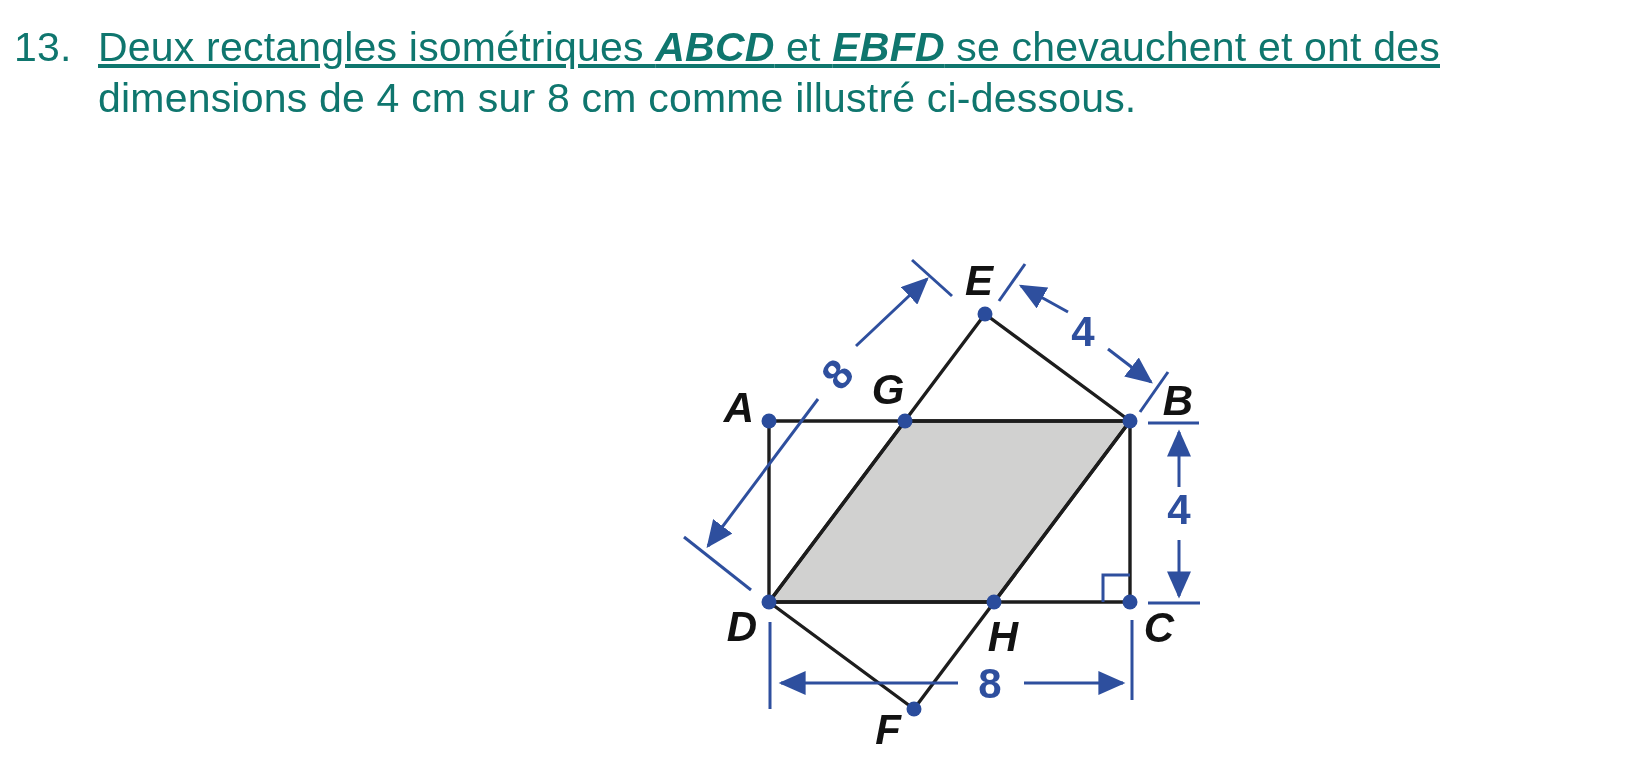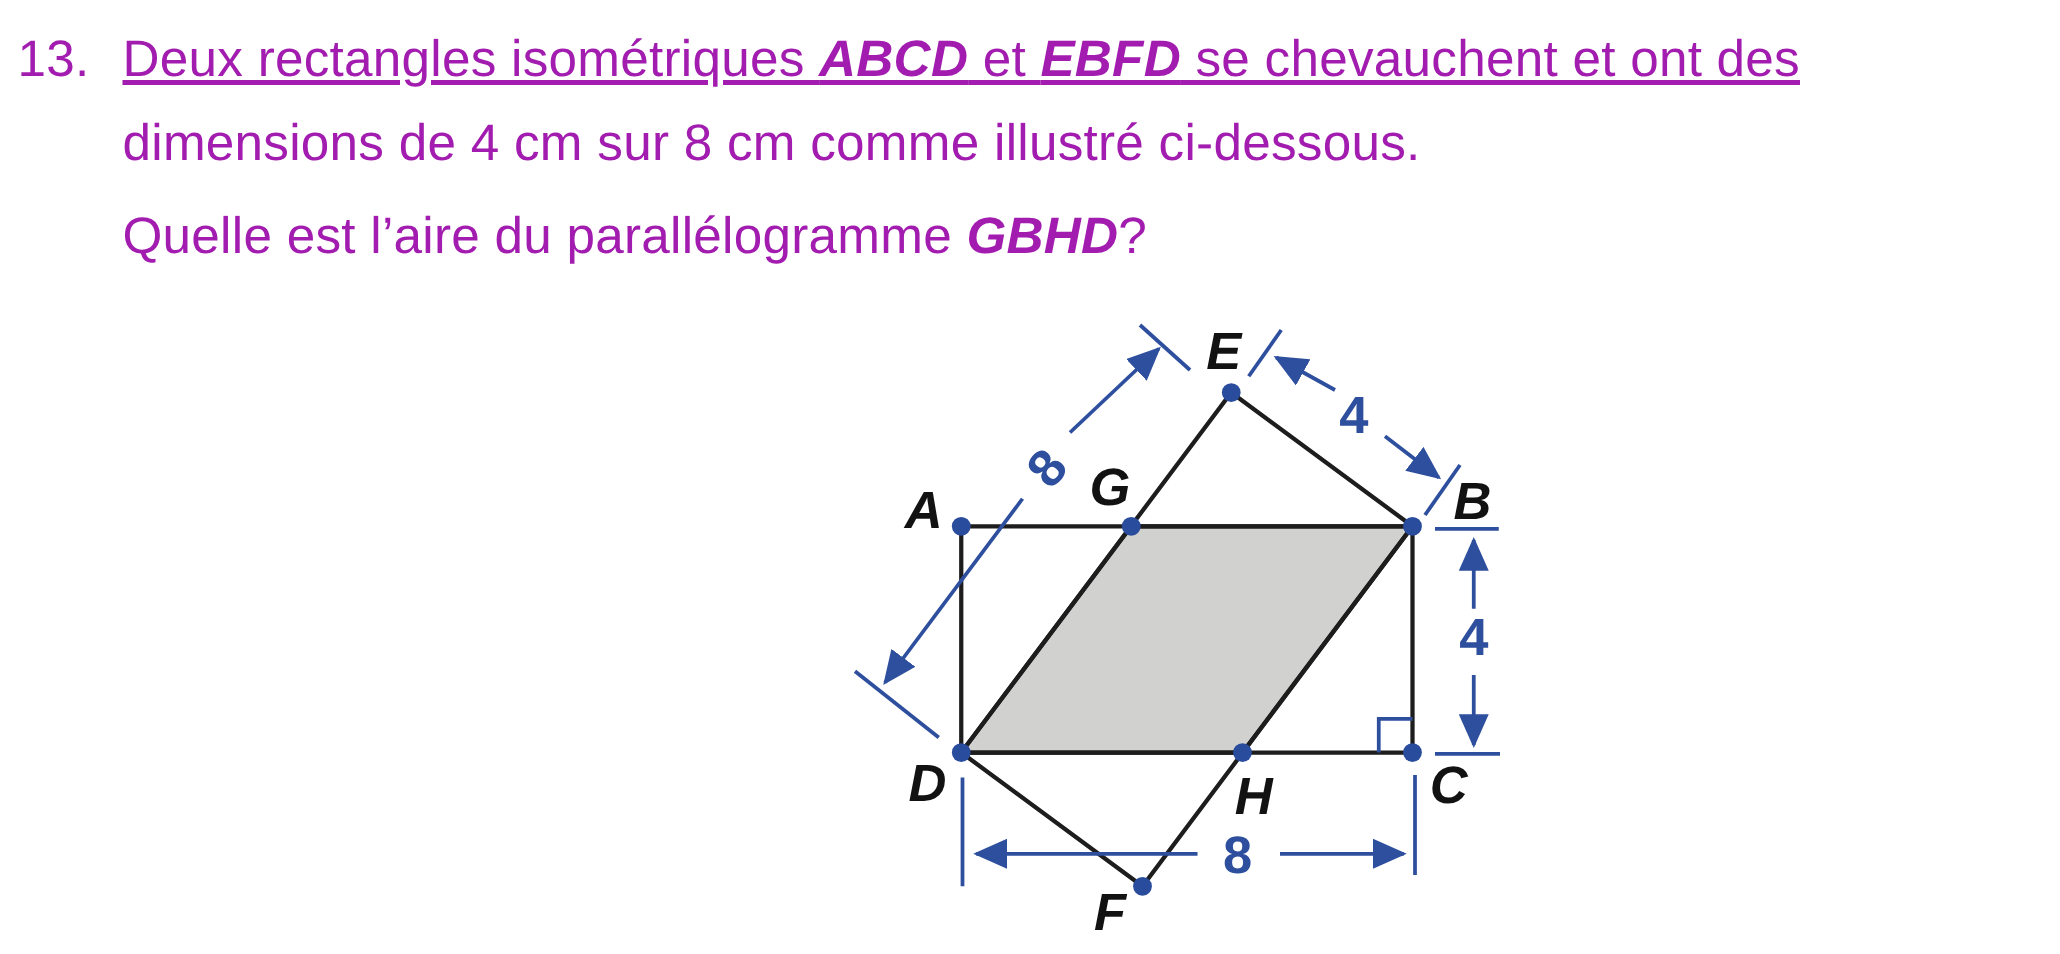--- a/index.html
+++ b/index.html
@@ -1,23 +1,23 @@
 <!DOCTYPE html>
 <html><head>
 <meta charset="utf-8">
 <style>
   html,body{margin:0;padding:0;background:#ffffff;}
   .page{
     position:relative;width:1648px;height:763px;background:#ffffff;
-    font-family:"Liberation Sans",sans-serif;color:#a21caf;overflow:hidden;
+    font-family:"Liberation Sans",sans-serif;color:#0f766e;overflow:hidden;
   }
   .ptext{position:absolute;font-size:41px;letter-spacing:.2px;white-space:nowrap;line-height:44px;}
   .pnum{left:14px;top:25px;}
   .l1{left:98px;top:25px;text-decoration:underline;}
-  .l2{left:98px;top:92px;}
+  .l2{left:98px;top:76px;}
   .q{left:98px;top:166px;}
   .bi{font-weight:700;font-style:italic;}
   svg{position:absolute;left:0;top:0;}
   .blk{stroke:#1d1d1d;stroke-width:3.4;fill:none;stroke-linejoin:miter;}
   .shade{fill:#d1d1d0;stroke:#1d1d1d;stroke-width:3.4;stroke-linejoin:miter;}
   .blu{stroke:#2e4f9e;stroke-width:3;fill:none;stroke-linecap:butt;}
   .dot{fill:#2a4c9c;stroke:none;}
   .plabel{font:italic 700 42px "Liberation Sans",sans-serif;fill:#121212;text-anchor:middle;}
   .dlabel{font:700 42px "Liberation Sans",sans-serif;fill:#2e4f9e;text-anchor:middle;}
 </style>
@@ -25,21 +25,20 @@
 <body>
 
 <div class="page">
 
   <div class="ptext pnum">13.</div>
 
   <div class="ptext l1"><span>Deux rectangles isométriques </span><span class="bi">ABCD</span><span> et </span><span class="bi">EBFD</span><span> se chevauchent et ont des</span></div>
 
   <div class="ptext l2">dimensions de 4 cm sur 8 cm comme illustré ci-dessous.</div>
 
-  <div class="ptext q"><span>Quelle est l’aire du parallélogramme </span><span class="bi">GBHD</span><span>?</span></div>
 
   <svg width="1648" height="763" viewBox="0 0 1648 763">
     <defs>
       <marker id="arw" markerWidth="10" markerHeight="8" refX="8.2" refY="4" orient="auto" markerUnits="strokeWidth">
         <path d="M0,0 L9,4 L0,8 Z" fill="#2e4f9e"></path>
       </marker>
     </defs>
 
     <polygon class="shade" points="905,421 1130,421 994,602 769,602"></polygon>
 

